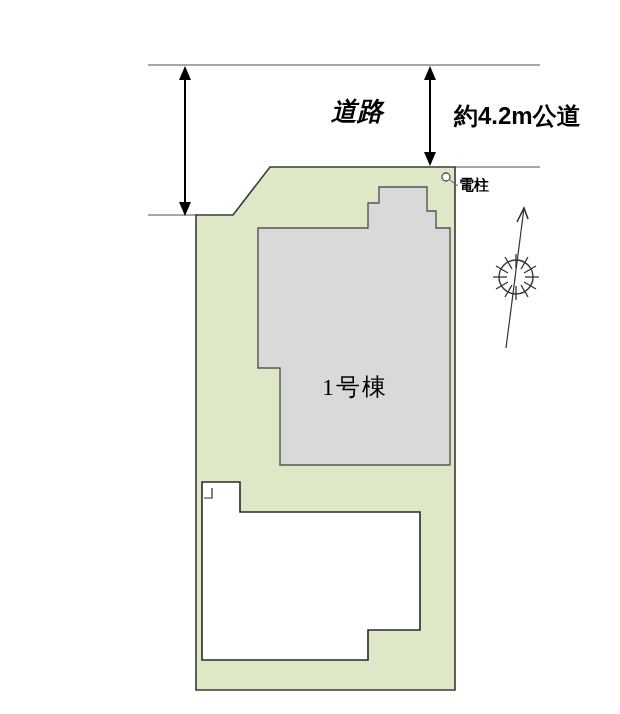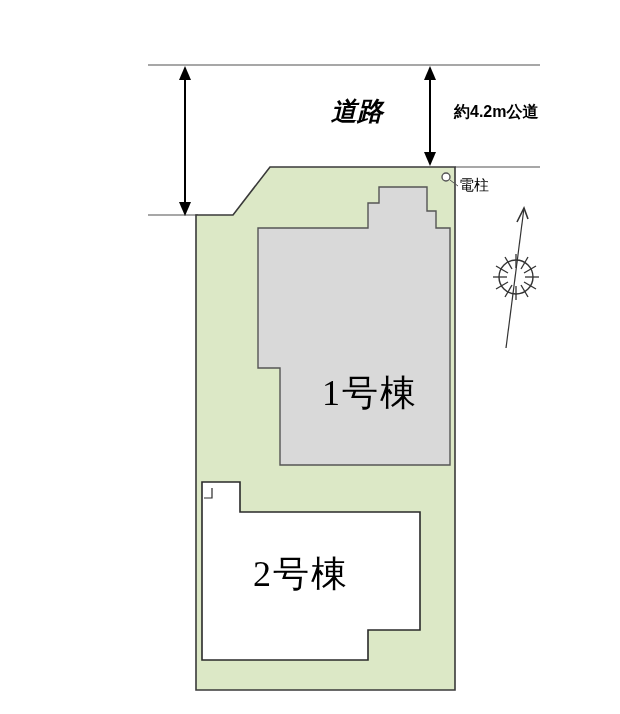--- a/index.html
+++ b/index.html
@@ -4,22 +4,22 @@
 <style>
   html,body{margin:0;padding:0;background:#fff;}
   #canvas{
     position:relative;width:620px;height:714px;background:#ffffff;overflow:hidden;
     font-family:"Liberation Sans", sans-serif;
   }
   #plan-svg{position:absolute;left:0;top:0;}
   .lbl{position:absolute;color:#000;white-space:nowrap;line-height:1;}
   .lbl-dim{font-weight:bold;font-size:21px;font-family:"Liberation Sans",sans-serif;}
   .lbl-road{font-weight:bold;font-size:26px;font-family:"Liberation Sans",sans-serif;font-style:italic;}
-  .lbl-pole{font-size:15px;font-weight:normal;font-family:"Liberation Sans",sans-serif;}
-  .lbl-bldg{font-size:36px;font-weight:normal;font-family:"Liberation Serif",serif;letter-spacing:2px;}
+  .lbl-pole{font-size:15px;font-weight:bold;font-family:"Liberation Sans",sans-serif;}
+  .lbl-bldg{font-size:24px;font-weight:normal;font-family:"Liberation Serif",serif;letter-spacing:2px;}
 </style>
 </head>
 <body>
 
 <div id="canvas">
 
   <svg id="plan-svg" width="620" height="714" viewBox="0 0 620 714">
 
     <line x1="148" y1="65" x2="540" y2="65" stroke-width="1.5" stroke="#8a8a8a"></line>
     <line x1="148" y1="215" x2="198" y2="215" stroke-width="1.5" stroke="#8a8a8a"></line>
@@ -62,17 +62,16 @@
         <line x1="508" y1="273" x2="496" y2="266"></line>
         <line x1="512" y1="269" x2="505" y2="257"></line>
         <line x1="516" y1="268" x2="516" y2="254"></line>
         <line x1="521" y1="269" x2="528" y2="257"></line>
         <line x1="524" y1="273" x2="536" y2="266"></line>
       </g>
     </g>
   </svg>
 
   <div class="lbl lbl-road" style="left:331px; top:98px;">道路</div>
-  <div class="lbl lbl-dim" style="left:454px; top:104px; font-size:16px;">約4.2m公道</div>
+  <div class="lbl lbl-dim" style="left:454px; top:104px; font-size:24px;">約4.2m公道</div>
   <div class="lbl lbl-pole" style="left:459px; top:177px;">電柱</div>
   <div class="lbl lbl-bldg" style="left:322px; top:375px;">1号棟</div>
-  <div class="lbl lbl-bldg" style="left:253px; top:556px;">2号棟</div>
 </div>
 
 </body></html>

